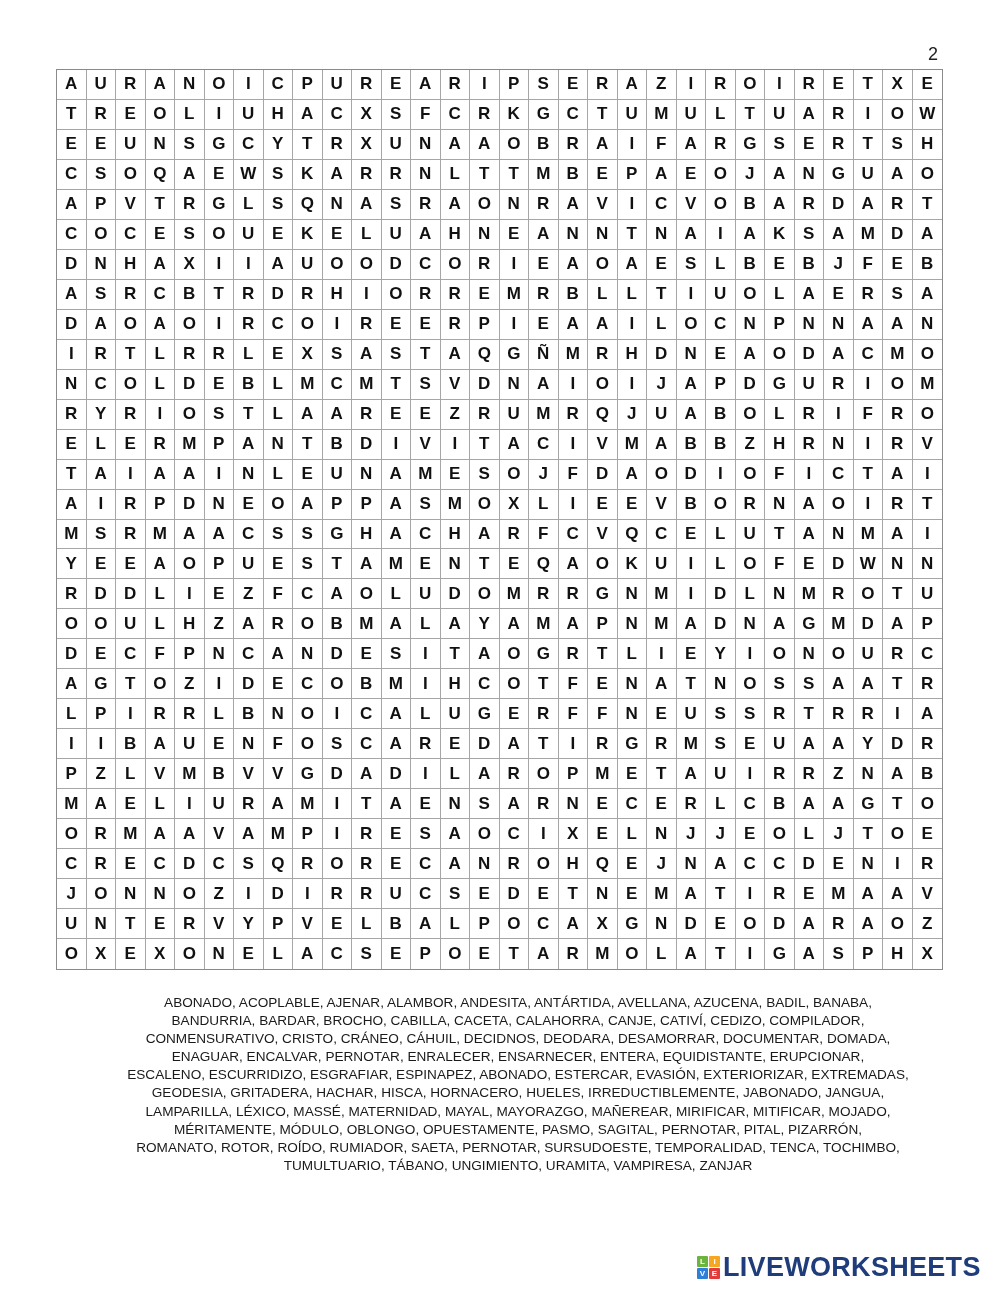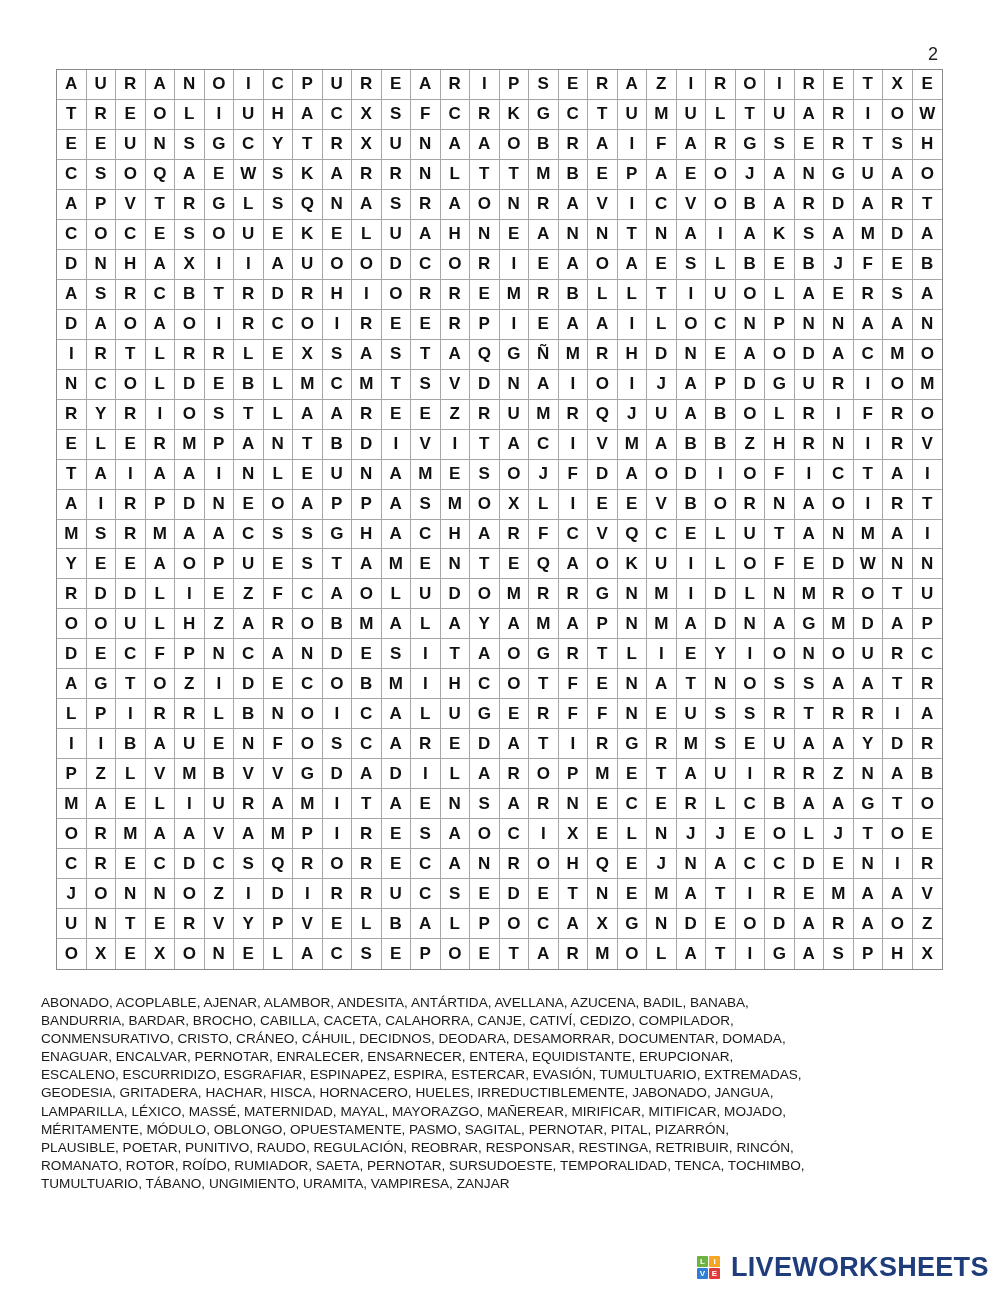--- a/index.html
+++ b/index.html
@@ -8,27 +8,27 @@
   .page-number { position: absolute; top: 44px; left: 928px; font-size: 18px; color: #222; }
   .grid { position: absolute; left: 56px; top: 69px; width: 887px; height: 901px;
           display: grid; grid-template-columns: repeat(30, 1fr); grid-template-rows: repeat(30, 1fr);
           border: 1.5px solid #8a8a8a; box-sizing: border-box; }
   .cell { border-right: 1px solid #a6a6a6; border-bottom: 1px solid #a6a6a6;
           display: flex; align-items: center; justify-content: center;
           font-weight: bold; font-size: 17px; color: #111; box-sizing: border-box;
           cursor: pointer; user-select: none; }
   .cell.c-last { border-right: none; }
   .cell.r-last { border-bottom: none; }
-  .word-list { position: absolute; left: 41px; top: 994px; width: 900px;
-               font-size: 13.6px; line-height: 18.1px; color: #1a1a1a; }
+  .word-list { position: absolute; left: 68px; top: 994px; width: 900px;
+               font-size: 13.6px; line-height: 18.1px; color: #1a1a1a; text-align: center; }
   .logo { position: absolute; left: 697px; top: 1254px; display: flex; align-items: center; }
   .logo-icon { display: grid; grid-template-columns: 11px 11px; grid-template-rows: 11px 11px; gap: 1px; margin-right: 3px; }
   .logo-icon span { display: flex; align-items: center; justify-content: center;
                     font-size: 8px; font-weight: bold; color: #fff; border-radius: 1px; }
-  .logo-text { font-weight: bold; font-size: 27px; letter-spacing: 0.3px; line-height: 1; margin-left: 8px; }
+  .logo-text { font-weight: bold; font-size: 27px; letter-spacing: 0.3px; line-height: 1; }
 </style>
 </head>
 <body>
 
 <div class="page-number">2</div>
 
 <div class="grid" id="grid">
     <div class="cell">A</div>
     <div class="cell">U</div>
     <div class="cell">R</div>
@@ -929,25 +929,24 @@
     <div class="cell r-last">P</div>
     <div class="cell r-last">H</div>
     <div class="cell c-last r-last">X</div>
   </div>
 
 <div class="word-list" id="word-list">
     <div>ABONADO, ACOPLABLE, AJENAR, ALAMBOR, ANDESITA, ANTÁRTIDA, AVELLANA, AZUCENA, BADIL, BANABA,</div>
     <div>BANDURRIA, BARDAR, BROCHO, CABILLA, CACETA, CALAHORRA, CANJE, CATIVÍ, CEDIZO, COMPILADOR,</div>
     <div>CONMENSURATIVO, CRISTO, CRÁNEO, CÁHUIL, DECIDNOS, DEODARA, DESAMORRAR, DOCUMENTAR, DOMADA,</div>
     <div>ENAGUAR, ENCALVAR, PERNOTAR, ENRALECER, ENSARNECER, ENTERA, EQUIDISTANTE, ERUPCIONAR,</div>
-    <div>ESCALENO, ESCURRIDIZO, ESGRAFIAR, ESPINAPEZ, ESPIRA, ESTERCAR, EVASIÓN, TUMULTUARIO, EXTREMADAS,</div>
+    <div>ESCALENO, ESCURRIDIZO, ESGRAFIAR, ESPINAPEZ, ABONADO, ESTERCAR, EVASIÓN, EXTERIORIZAR, EXTREMADAS,</div>
     <div>GEODESIA, GRITADERA, HACHAR, HISCA, HORNACERO, HUELES, IRREDUCTIBLEMENTE, JABONADO, JANGUA,</div>
     <div>LAMPARILLA, LÉXICO, MASSÉ, MATERNIDAD, MAYAL, MAYORAZGO, MAÑEREAR, MIRIFICAR, MITIFICAR, MOJADO,</div>
     <div>MÉRITAMENTE, MÓDULO, OBLONGO, OPUESTAMENTE, PASMO, SAGITAL, PERNOTAR, PITAL, PIZARRÓN,</div>
-    <div>PLAUSIBLE, POETAR, PUNITIVO, RAUDO, REGULACIÓN, REOBRAR, RESPONSAR, RESTINGA, RETRIBUIR, RINCÓN,</div>
     <div>ROMANATO, ROTOR, ROÍDO, RUMIADOR, SAETA, PERNOTAR, SURSUDOESTE, TEMPORALIDAD, TENCA, TOCHIMBO,</div>
     <div>TUMULTUARIO, TÁBANO, UNGIMIENTO, URAMITA, VAMPIRESA, ZANJAR</div>
   </div>
 
 <div class="logo">
   <div class="logo-icon" id="logo-icon">
       <span style="background: rgb(108, 179, 63);">L</span>
       <span style="background: rgb(245, 166, 35);">I</span>
       <span style="background: rgb(47, 126, 216);">V</span>
       <span style="background: rgb(226, 59, 59);">E</span>

